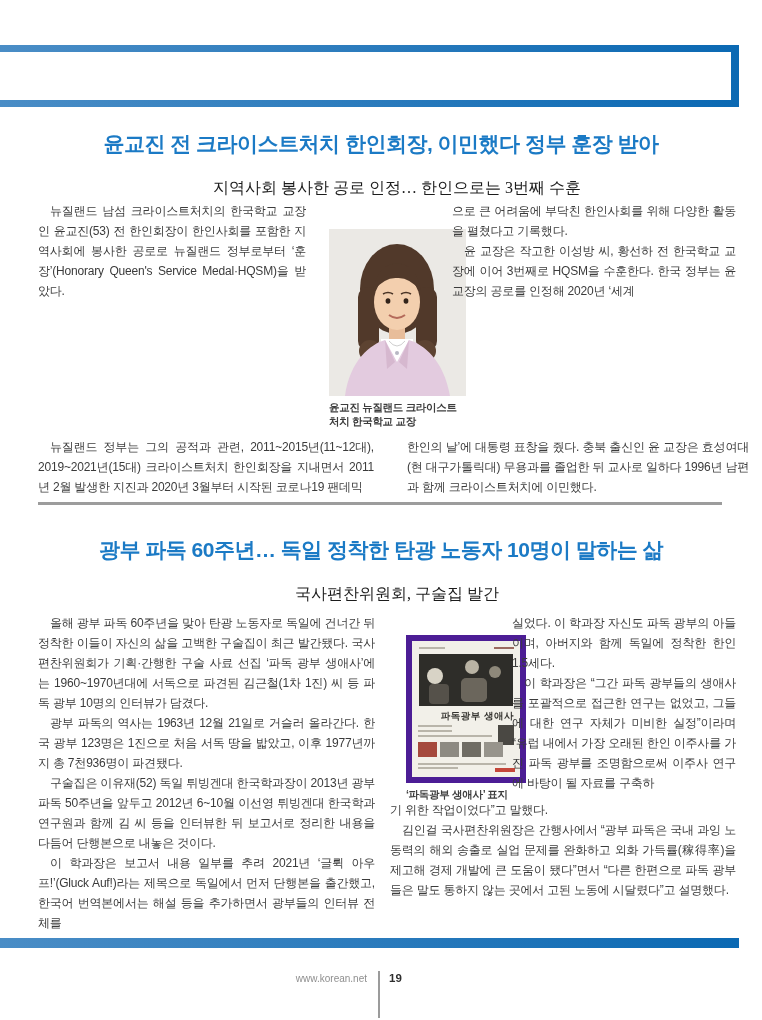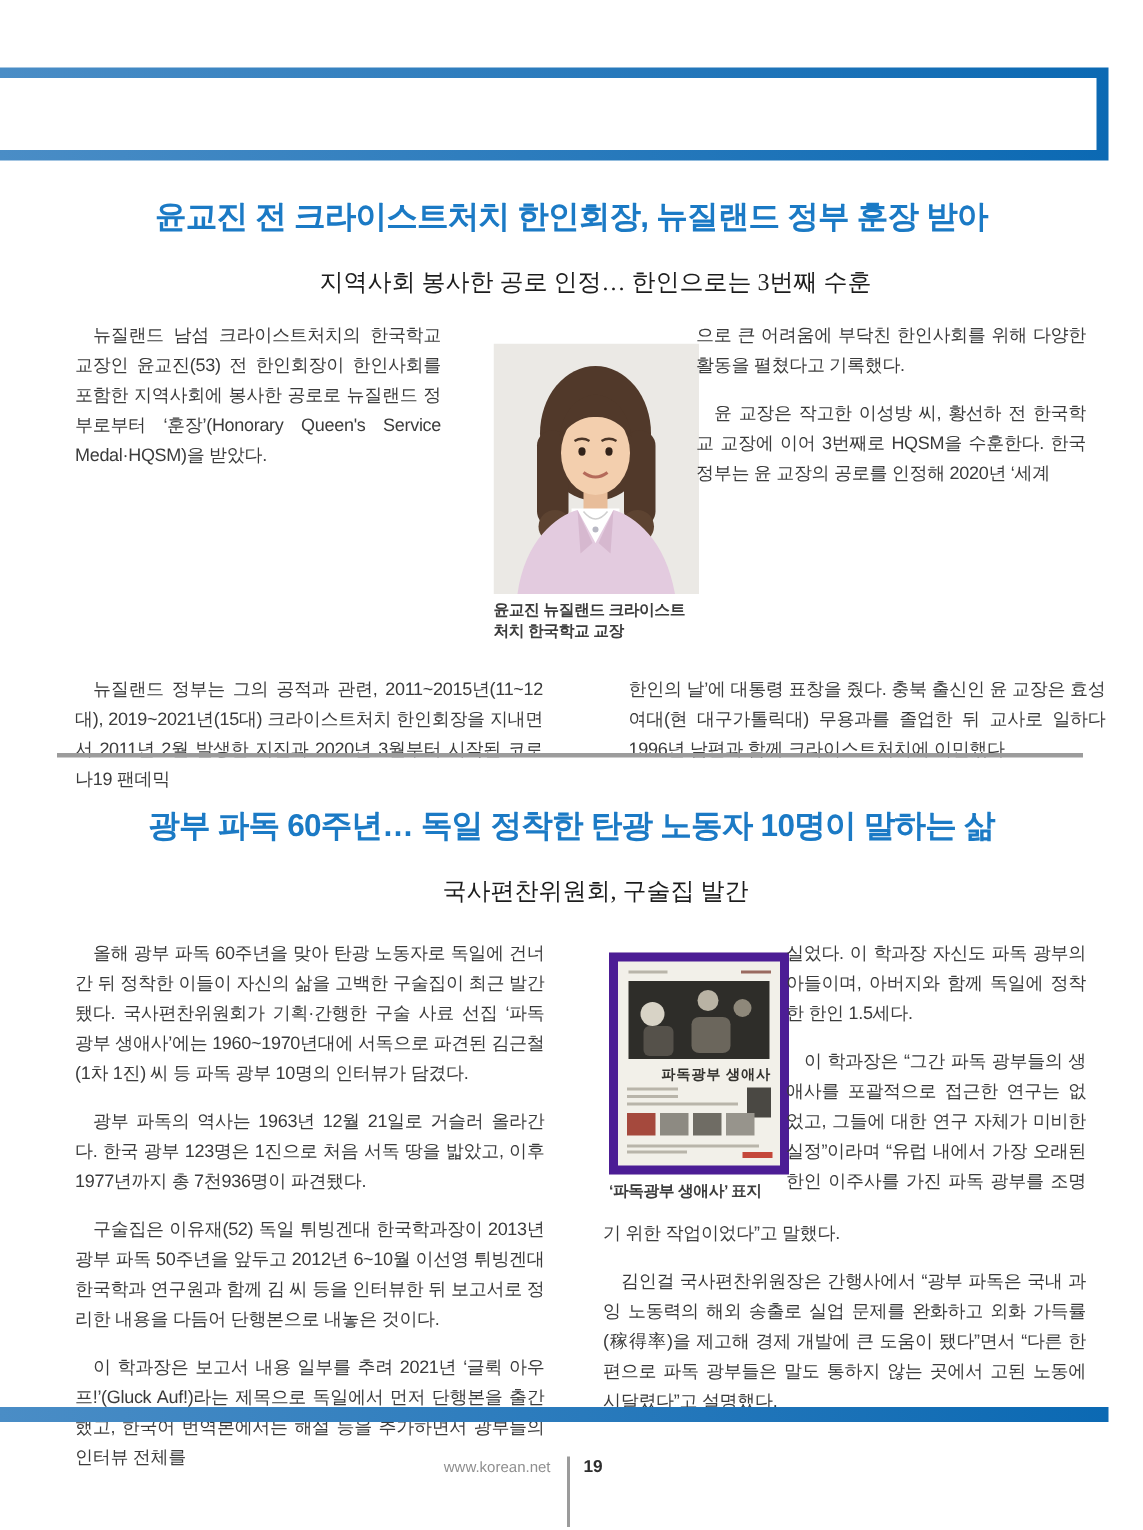--- a/index.html
+++ b/index.html
@@ -17,21 +17,21 @@
   .a-title{position:absolute;left:0;width:762px;margin:0;text-align:center;
     font-size:21px;font-weight:bold;color:#1b7ac5;letter-spacing:-0.5px;}
   .t1{top:130px;}
   .t2{top:536px;}
   .a-sub{position:absolute;left:0;width:762px;margin:16px;text-align:center;
     font-family:"Liberation Serif", serif;font-size:16px;font-weight:500;color:#1c1c1c;}
   .s1{top:162px;}
   .s2{top:568px;}
   
   .tb{position:absolute;font-size:12px;line-height:20px;text-align:justify;color:#3b3b3b;letter-spacing:-0.2px;}
-  .tb p{margin:12px;}
+  .tb p{margin:0;}
   .tb p.ind{text-indent:1em;}
   .a1-lt{left:38px;top:201px;width:268px;}
   .a1-rt{left:452px;top:201px;width:284px;height:234px;overflow:hidden;}
   .a1-lb{left:38px;top:437px;width:336px;}
   .a1-rb{left:407px;top:437px;width:342px;}
   .a2-left{left:38px;top:613px;width:337px;}
   .a2-rt{left:512px;top:613px;width:224px;height:184px;overflow:hidden;}
   .a2-rb{left:390px;top:800px;width:346px;}
   .divider{position:absolute;left:38px;top:502px;width:684px;height:3px;background:#9c9c9c;}
   
@@ -58,21 +58,21 @@
 </head>
 <body>
 
 <div class="page">
 
   <div class="header-frame">
     <div class="header-inner"></div>
   </div>
 
   <section>
-    <h1 class="a-title t1">윤교진 전 크라이스트처치 한인회장, 뉴질랜드 정부 훈장 받아</h1>
+    <h1 class="a-title t1">윤교진 전 크라이스트처치 한인회장, 이민했다 정부 훈장 받아</h1>
     <h2 class="a-sub s1">지역사회 봉사한 공로 인정… 한인으로는 3번째 수훈</h2>
 
     <div class="tb a1-lt">
       <p class="ind">뉴질랜드 남섬 크라이스트처치의 한국학교 교장인 윤교진(53) 전 한인회장이 한인사회를 포함한 지역사회에 봉사한 공로로 뉴질랜드 정부로부터 ‘훈장’(Honorary Queen's Service Medal·HQSM)을 받았다.</p>
     </div>
 
     <figure class="photo1">
       <svg width="137" height="167" viewBox="0 0 137 167">
         <rect x="0" y="0" width="137" height="167" fill="#ebe9e5"></rect>
         <ellipse cx="68" cy="60" rx="37" ry="45" fill="#51392a"></ellipse>

